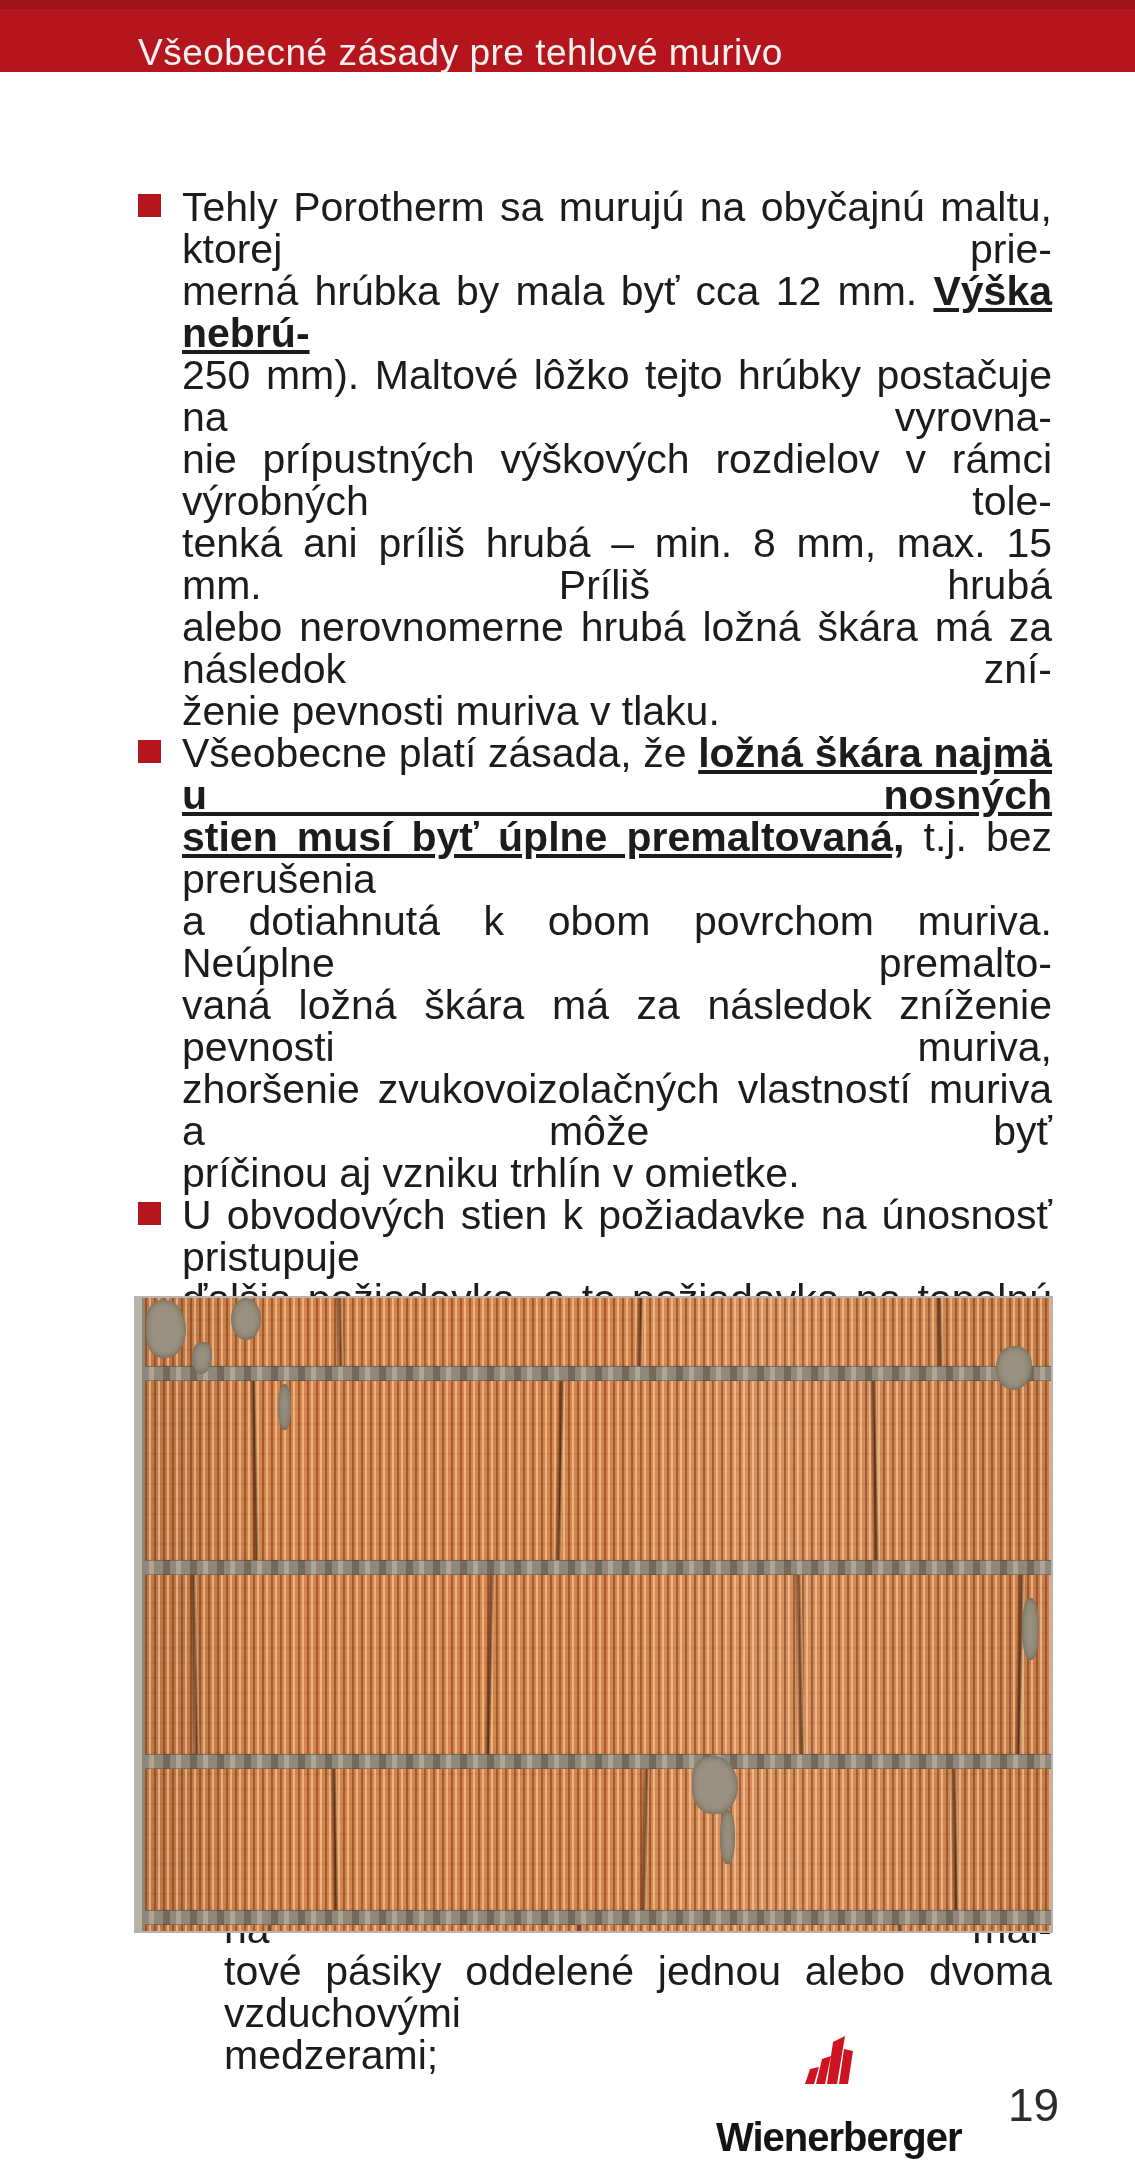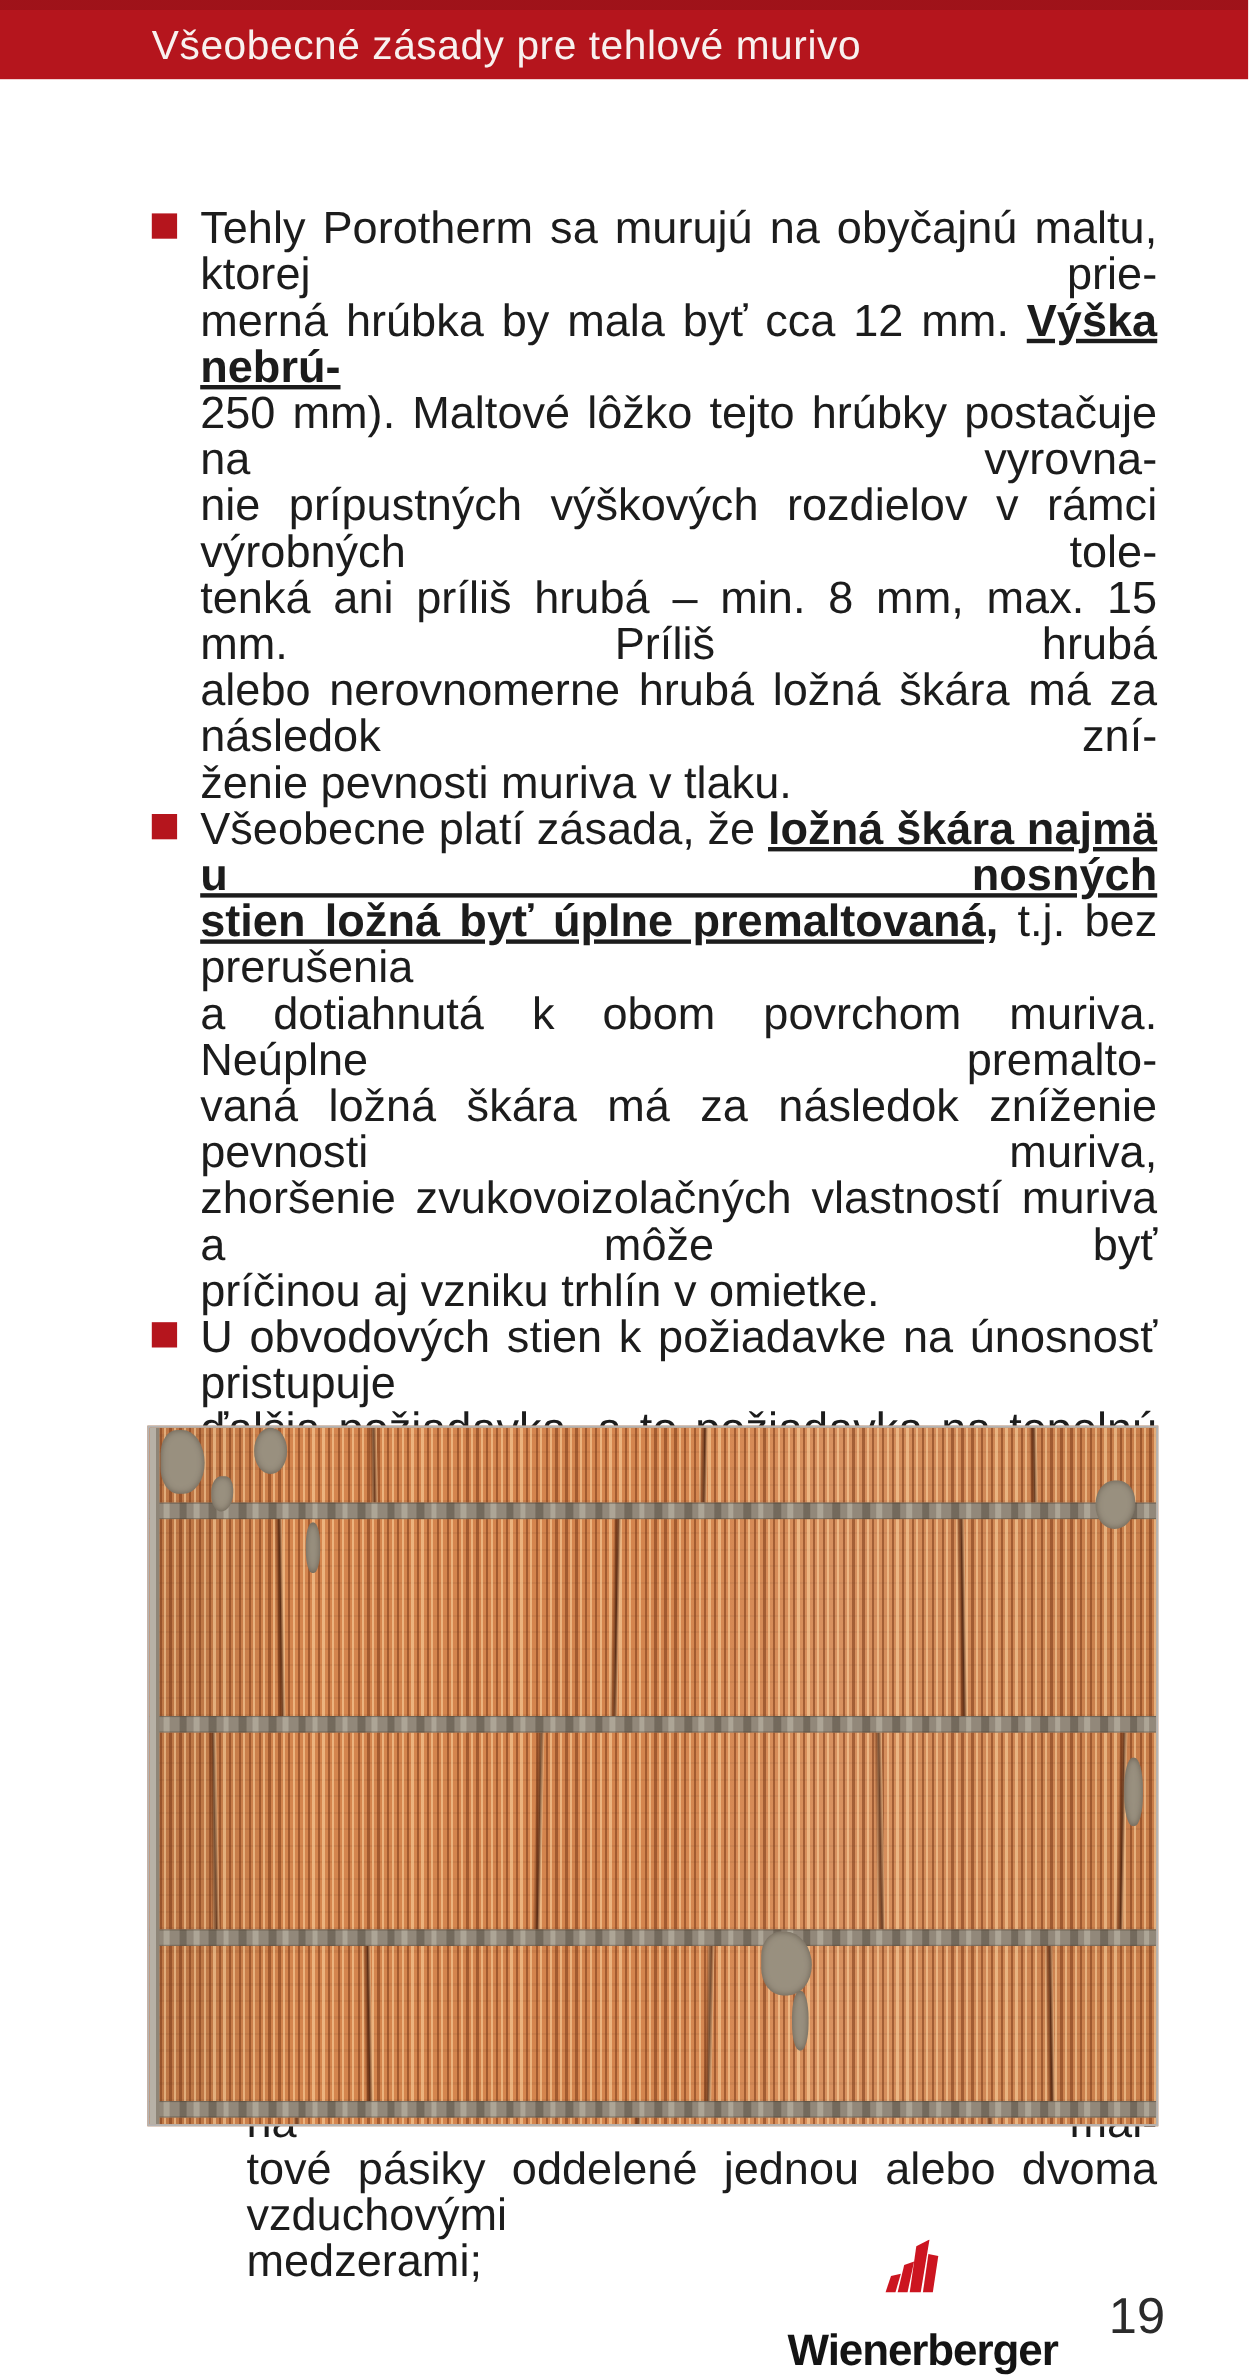--- a/index.html
+++ b/index.html
@@ -6,21 +6,21 @@
   .page{
     position:relative;width:1135px;height:2160px;background:#ffffff;overflow:hidden;
     font-family:"Liberation Sans","DejaVu Sans",sans-serif;color:#1c1c1c;
   }
   
   .hdr{
     position:absolute;left:0;top:0;width:1135px;height:72px;background:#b5151d;
     background-image:linear-gradient(180deg,rgba(0,0,0,0.12) 0 9px,rgba(0,0,0,0) 9px);
   }
   .hdr-title{
-    position:absolute;left:138px;top:4px;height:64px;line-height:76px;
+    position:absolute;left:138px;top:15px;height:64px;line-height:76px;
     color:#f8f1ef;font-size:37px;font-weight:400;letter-spacing:0.5px;white-space:nowrap;text-align:right;
   }
   
   .content{position:absolute;left:138px;top:186px;width:914px;font-size:41px;line-height:42px;}
   .bullet{position:relative;padding-left:44px;}
   .bullet.sub{padding-left:86px;}
   .marker-square{
     position:absolute;left:0;top:8px;width:23px;height:23px;background:#b5151d;
   }
   .marker-dot{
@@ -86,21 +86,21 @@
         <div class="line"><span>merná hrúbka by mala byť cca 12 mm. </span><span class="b">Výška nebrú-</span></div>
         <div class="line"><span>250 mm). Maltové lôžko tejto hrúbky postačuje na vyrovna-</span></div>
         <div class="line"><span>nie prípustných výškových rozdielov v rámci výrobných tole-</span></div>
         <div class="line"><span>tenká ani príliš hrubá – min. 8 mm, max. 15 mm. Príliš hrubá</span></div>
         <div class="line"><span>alebo nerovnomerne hrubá ložná škára má za následok zní-</span></div>
         <div class="line last"><span>ženie pevnosti muriva v tlaku.</span></div>
       </div>
       <div class="bullet">
         <span class="marker-square"></span>
         <div class="line"><span>Všeobecne platí zásada, že </span><span class="b">ložná škára najmä u nosných</span></div>
-        <div class="line"><span class="b">stien ložná byť úplne premaltovaná,</span><span> t.j. bez prerušenia</span></div>
+        <div class="line"><span class="b">stien musí byť úplne premaltovaná,</span><span> t.j. bez prerušenia</span></div>
         <div class="line"><span>a dotiahnutá k obom povrchom muriva. Neúplne premalto-</span></div>
         <div class="line"><span>vaná ložná škára má za následok zníženie pevnosti muriva,</span></div>
         <div class="line"><span>zhoršenie zvukovoizolačných vlastností muriva a môže byť</span></div>
         <div class="line last"><span>príčinou aj vzniku trhlín v omietke.</span></div>
       </div>
       <div class="bullet">
         <span class="marker-square"></span>
         <div class="line"><span>U obvodových stien k požiadavke na únosnosť pristupuje</span></div>
         <div class="line"><span>ďalšia požiadavka, a to požiadavka na tepelnú ochranu.</span></div>
         <div class="line"><span>Bežne používaná obyčajná vápennocementová murovacia</span></div>

